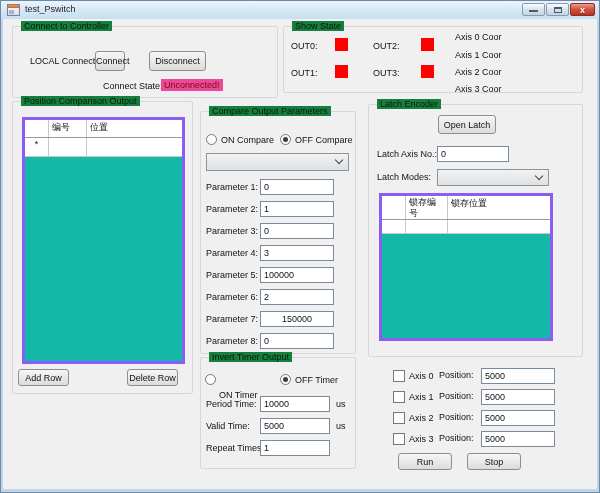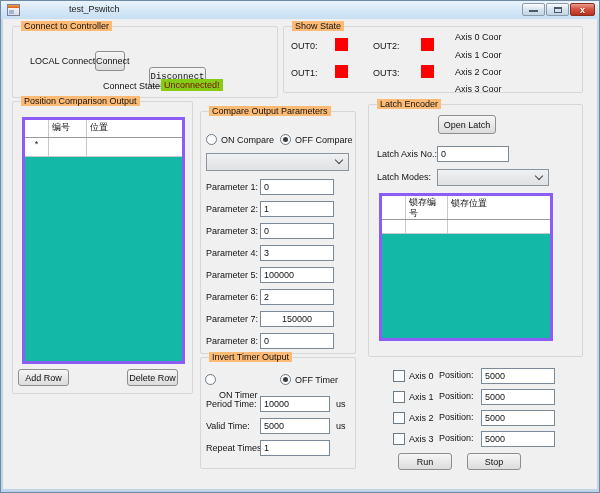--- a/index.html
+++ b/index.html
@@ -11,35 +11,35 @@
 
   
   .titlebar { position:absolute; left:1px; top:1px; right:1px; height:18px;
               background:linear-gradient(#eaf3fc,#d3e6f6 60%,#c8dff2); display:flex; align-items:center; }
   .app-icon { position:absolute; left:6px; top:3px; width:13px; height:12px;
               background:linear-gradient(#fefefe,#dcdcdc); border:1px solid #7c7ca0; }
   .app-icon::before { content:""; position:absolute; left:0; top:0; right:0; height:3px;
               background:linear-gradient(#f6a13d,#d95f1e); }
   .app-icon::after { content:""; position:absolute; left:1px; top:5px; width:5px; height:4px;
               background:#9db6d8; }
-  .title-text { position:absolute; left:24px; top:3px; font-size:9px; color:#222;margin-left:44px; }
+  .title-text { position:absolute; left:24px; top:3px; font-size:9px; color:#222; }
   .win-controls { position:absolute; right:4px; top:2px; display:flex; gap:1px; }
   .win-btn { width:23px; height:13px; border:1px solid #8a9cab; border-radius:2px;
              background:linear-gradient(#fcfdfe,#d7e4ef 50%,#c3d5e5); position:relative; cursor:pointer; }
   .win-btn.close { width:25px; background:linear-gradient(#eb9c8d,#d35442 45%,#b8321f); border-color:#8e2c1d; }
   .glyph-min { position:absolute; left:6px; bottom:3px; width:9px; height:2px; background:#4a5a68; }
   .glyph-max { position:absolute; left:7px; top:3px; width:8px; height:6px; border:1px solid #4a5a68; border-top-width:2px; }
   .glyph-close { position:absolute; left:0; top:0; right:0; bottom:0; color:#fff; font-size:9px;
                  text-align:center; line-height:12px; font-weight:bold; text-shadow:0 1px 1px #7c241a; }
 
   
   .client { position:absolute; left:3px; top:19px; width:594px; height:470px; background:#f0f0f0; }
 
   .group { position:absolute; border:1px solid #d7d7da; border-radius:2px; }
-  .group-label { position:absolute; top:-6px; left:8px; background:#fdba74; padding:0 3px; font-size:9px; color:#111; white-space:nowrap; }
+  .group-label { position:absolute; top:-6px; left:8px; background:#15803d; padding:0 3px; font-size:9px; color:#111; white-space:nowrap; }
 
   .lbl { position:absolute; white-space:nowrap; color:#111; }
 
   .btn { position:absolute; border:1px solid #8e8e8e; border-radius:3px;
          background:linear-gradient(#f6f6f6,#e9e9e9 50%,#dcdcdc); font-family:inherit;
          font-size:9px; color:#111; text-align:center; cursor:pointer; padding:0; }
 
   .tbox { position:absolute; border:1px solid #7a8a99; background:#fff; font-family:inherit;
           font-size:9px; color:#111; padding:0 3px; }
 
@@ -50,21 +50,21 @@
 
   .radio { position:absolute; width:11px; height:11px; border:1px solid #6b7a87; border-radius:50%;
            background:#fdfdfd; cursor:pointer; }
   .radio.checked::after { content:""; position:absolute; left:2px; top:2px; width:5px; height:5px;
            border-radius:50%; background:#3c3c3c; }
 
   .checkbox { position:absolute; width:12px; height:12px; border:1px solid #6b7a87; background:#fdfdfd; cursor:pointer; }
 
   .indicator { position:absolute; width:13px; height:13px; background:#ff0000; }
 
-  .state-badge { position:absolute; background:#84cc16; color:#7b0c00; font-size:9px;
+  .state-badge { position:absolute; background:#ec4899; color:#7b0c00; font-size:9px;
                  padding:1px 3px; white-space:nowrap; }
 
   
   .grid { position:absolute; background:#14b8a6; border:3px solid #8b5cf6; overflow:hidden; }
   .g-row { display:flex; background:#fff; }
   .g-cell { border-right:1px solid #c9c9c9; padding:1px 3px; overflow:hidden; color:#111; }
   .g-cell:last-child { border-right:none; }
   .g-head { border-bottom:1px solid #9a9a9a; }
   .g-body-row { border-bottom:1px solid #c9c9c9; }
   .g-rowhead { text-align:center; }
@@ -102,21 +102,21 @@
     </div>
   </div>
 
   <div class="client">
 
     <div class="group" style="left:9px;top:7px;width:266px;height:72px;">
       <span class="group-label">Connect to Controller</span>
     </div>
     <span class="lbl" style="left:27px;top:37px;">LOCAL Connect:</span>
     <button class="btn" style="left:92px;top:32px;width:30px;height:20px;">Connect</button>
-    <button class="btn" style="left:146px;top:48px;width:57px;height:20px;font-family:Liberation Mono, monospace;">Disconnect</button>
+    <button class="btn" style="left:146px;top:32px;width:57px;height:20px;">Disconnect</button>
     <span class="lbl" style="left:100px;top:62px;">Connect State:</span>
     <span class="state-badge" style="left:158px;top:60px;">Unconnected!</span>
 
     <div class="group" style="left:280px;top:7px;width:300px;height:67px;">
       <span class="group-label">Show State</span>
     </div>
     <span class="lbl" style="left:288px;top:22px;">OUT0:</span>
     <div class="indicator" style="left:332px;top:19px;"></div>
     <span class="lbl" style="left:370px;top:22px;">OUT2:</span>
     <div class="indicator" style="left:418px;top:19px;"></div>

